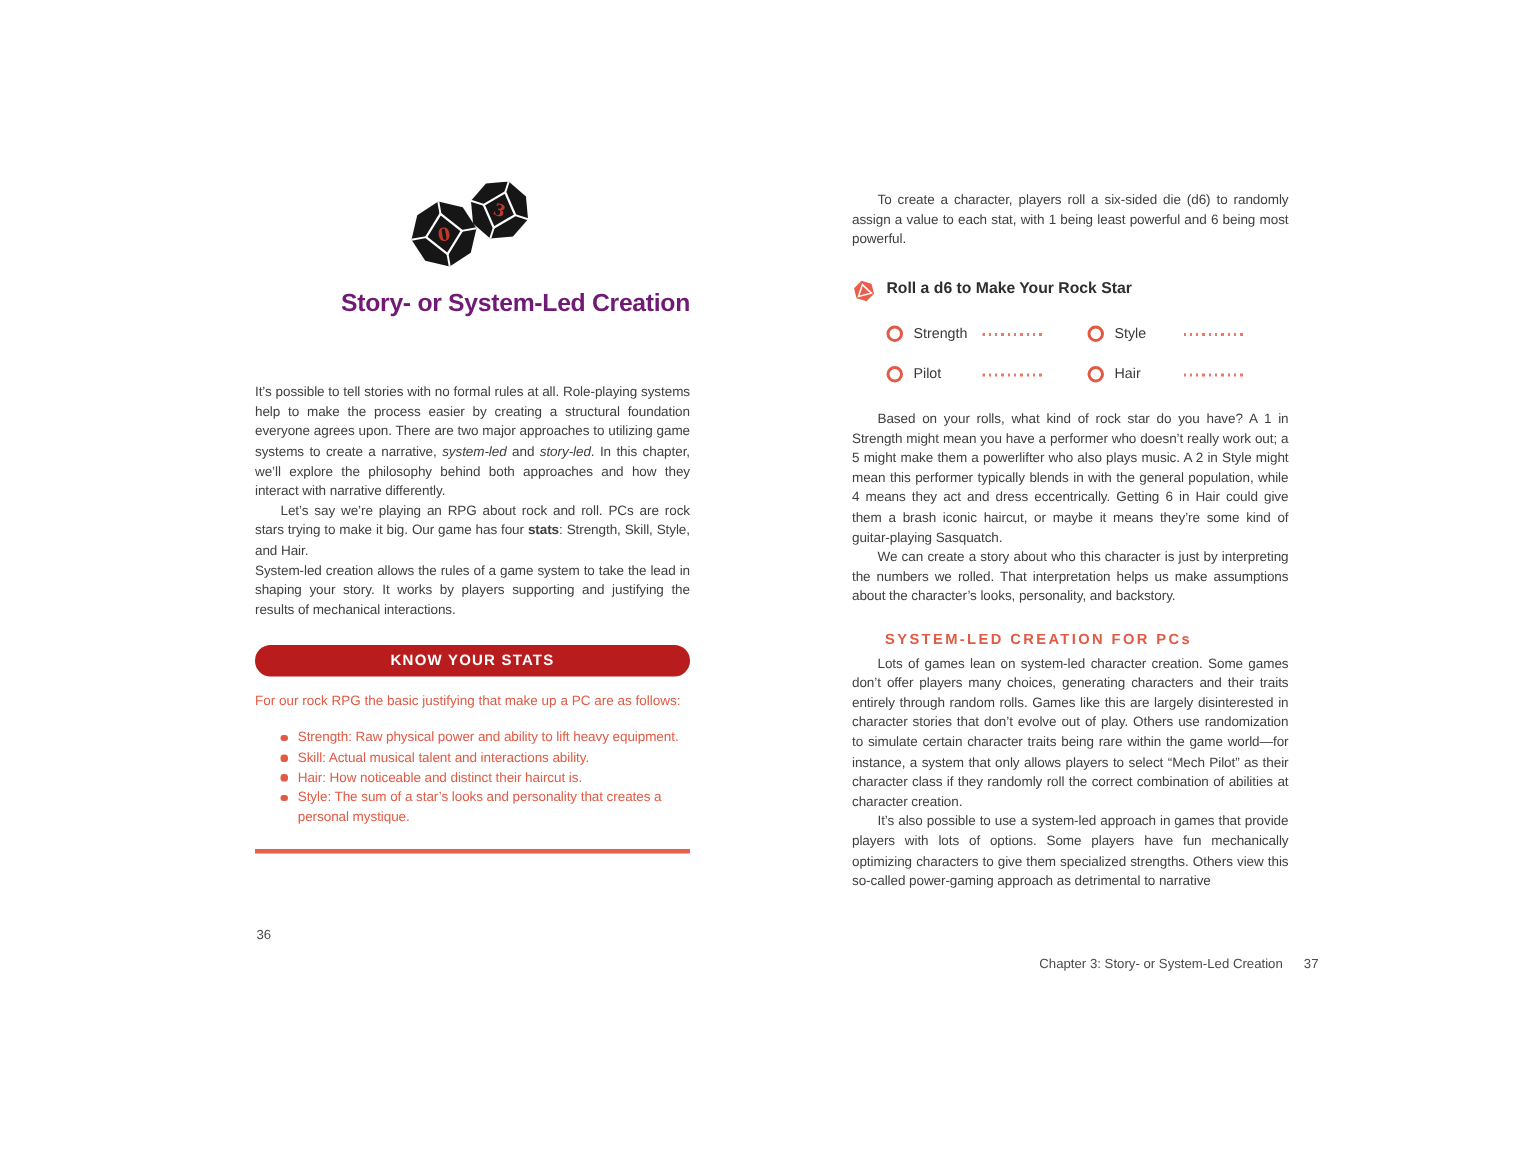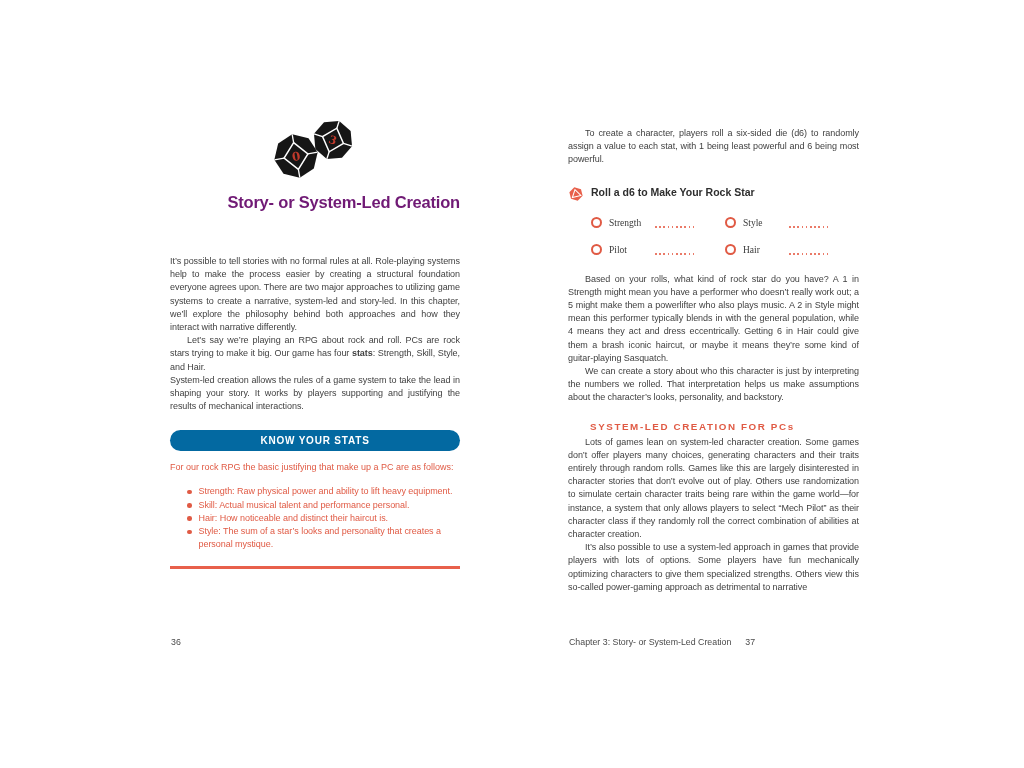--- a/index.html
+++ b/index.html
@@ -11,56 +11,56 @@
 
   .dice-art{text-align:center;height:56px;margin:0 0 14px 0;}
 
   .page-title{margin:16px 0 0 0;font-size:16.5px;font-weight:700;letter-spacing:-0.2px;
               text-align:right;color:#701a75;}
 
   .body-p{margin:0;font-size:9px;line-height:13.2px;letter-spacing:-0.05px;
           text-align:justify;color:#3f3f3f;}
   .mt-intro{margin-top:43px;}
   .indent{text-indent:17px;}
-  .ital{}
+  .ital{font-style:italic;}
   .bold{font-weight:700;}
 
   .section-h{margin:15px 0 2px 0;font-size:12.5px;font-weight:700;color:#e05a44;}
 
-  .banner{margin-top:17px;height:21px;line-height:21px;border-radius:11px;background:#0369a1;
+  .banner{margin-top:17px;height:21px;line-height:21px;border-radius:11px;background:#b91c1c;
           color:#ffffff;text-align:center;font-size:10px;font-weight:700;letter-spacing:0.8px;}
 
   .stats-intro{margin-top:11px;font-size:9px;color:#e05a44;white-space:nowrap;}
 
   .stats-list{margin:13px 0 0 0;padding:0 0 0 17px;list-style:none;}
   .stats-list li{display:flex;align-items:flex-start;margin:0;}
   .dot{flex:0 0 auto;width:4.5px;height:4.5px;border-radius:50%;background:#e05a44;
        margin:4.5px 7px 0 0;}
   .li-text{font-size:9px;line-height:13.2px;color:#e05a44;letter-spacing:-0.05px;}
 
   .red-rule{margin-top:15px;height:2.5px;background:#e8604b;}
 
   .callout{display:flex;margin:19px 0 0 0;}
   .callout .c-title{font-size:10.5px;font-weight:700;color:#2e2e2e;margin-left:7px;}
 
   .stat-grid{margin:12px 0 0 23px;}
   .stat-row{display:flex;height:18px;margin-bottom:9px;align-items:center;}
-  .stat-field{display:flex;align-items:flex-end;width:148px;font-family:Liberation Serif, serif;}
+  .stat-field{display:flex;align-items:center;width:148px;}
   .ring{flex:0 0 auto;width:7px;height:7px;border:2px solid #e05a44;border-radius:50%;}
   .stat-label{font-size:9.5px;color:#3a3a3a;margin-left:7px;min-width:44px;}
   .fill-line{width:40px;height:2px;margin-left:2px;
              background:repeating-linear-gradient(90deg,#ea7a68 0,#ea7a68 1.6px,transparent 1.6px,transparent 4.2px);}
 
   .sub-h{margin:16px 0 4px 22px;font-size:9.8px;font-weight:700;letter-spacing:1.6px;color:#e05a44;}
 
   .mt14{margin-top:14px;}
   .mt0{margin-top:0;}
 
-  .footer-left{position:absolute;left:171px;top:637px;font-size:8.8px;color:#4a4a4a;}
-  .footer-right{position:absolute;left:569px;top:637px;width:291px;text-align:left;
+  .footer-left{position:absolute;left:171px;top:618px;font-size:8.8px;color:#4a4a4a;}
+  .footer-right{position:absolute;left:588px;top:637px;width:291px;text-align:right;
                 font-size:8.8px;color:#4a4a4a;}
   .footer-right .pg{margin-left:14px;}
 </style>
 </head>
 <body>
 
 <div class="sheet">
 
   <div class="page page-left">
 
@@ -100,21 +100,21 @@
 
     <div class="stats-intro">For our rock RPG the basic justifying that make up a PC are as follows:</div>
 
     <ul class="stats-list">
       <li>
         <span class="dot"></span>
         <span class="li-text">Strength: Raw physical power and ability to lift heavy equipment.</span>
       </li>
       <li>
         <span class="dot"></span>
-        <span class="li-text">Skill: Actual musical talent and performance personal.</span>
+        <span class="li-text">Skill: Actual musical talent and interactions ability.</span>
       </li>
       <li>
         <span class="dot"></span>
         <span class="li-text">Hair: How noticeable and distinct their haircut is.</span>
       </li>
       <li>
         <span class="dot"></span>
         <span class="li-text">Style: The sum of a star’s looks and personality that creates a personal mystique.</span>
       </li>
     </ul>

